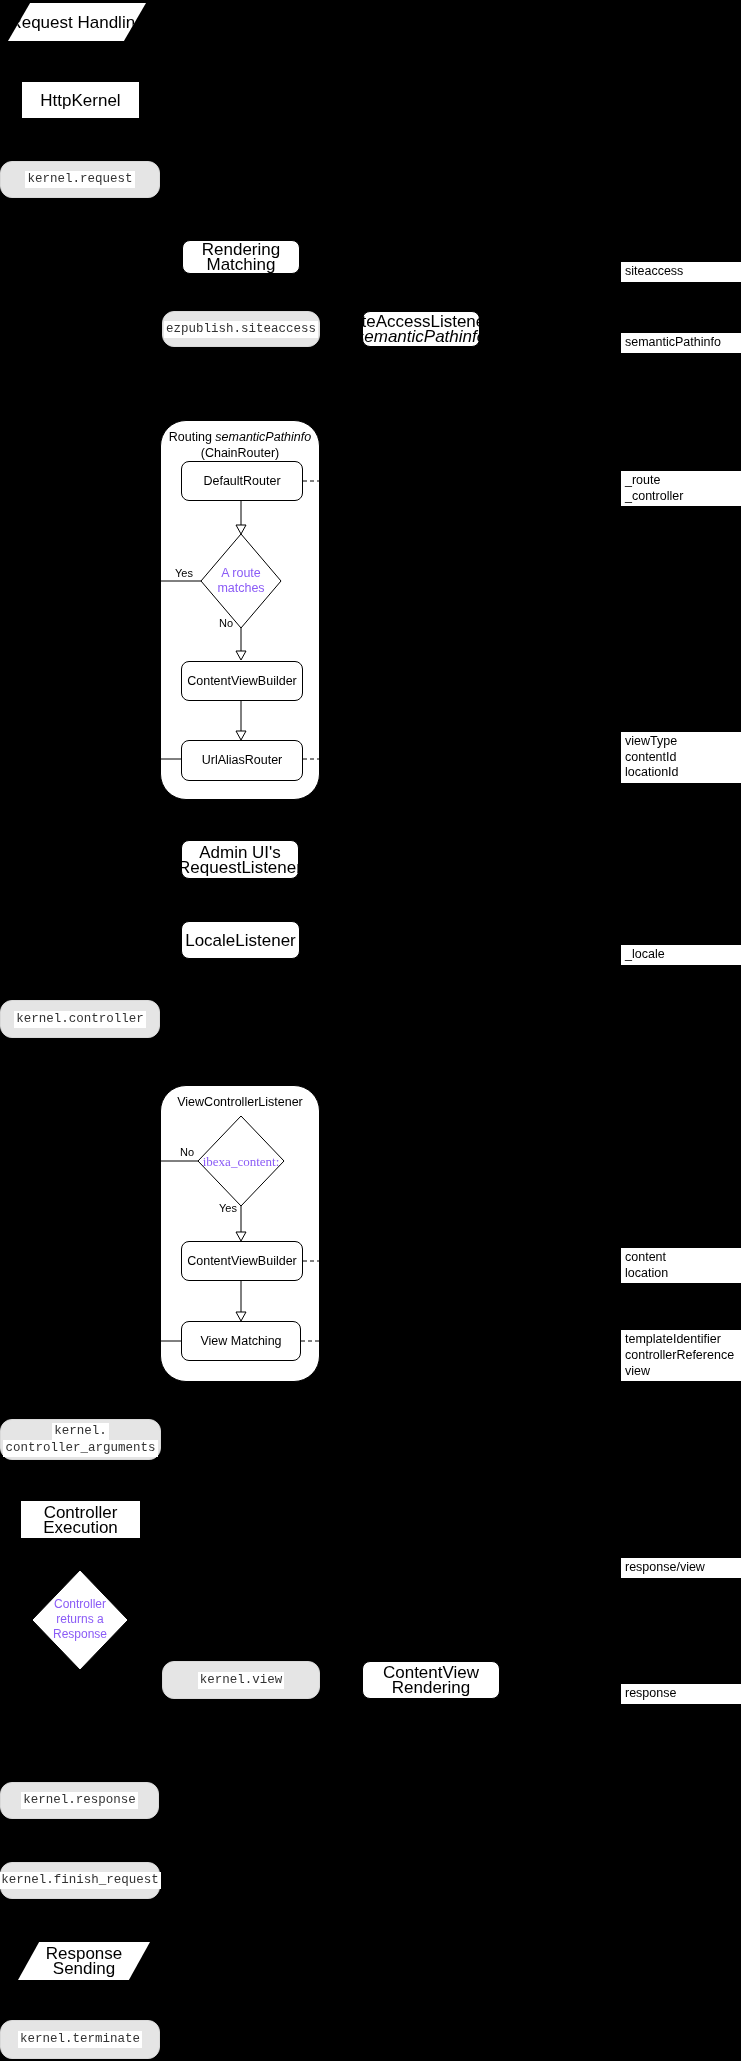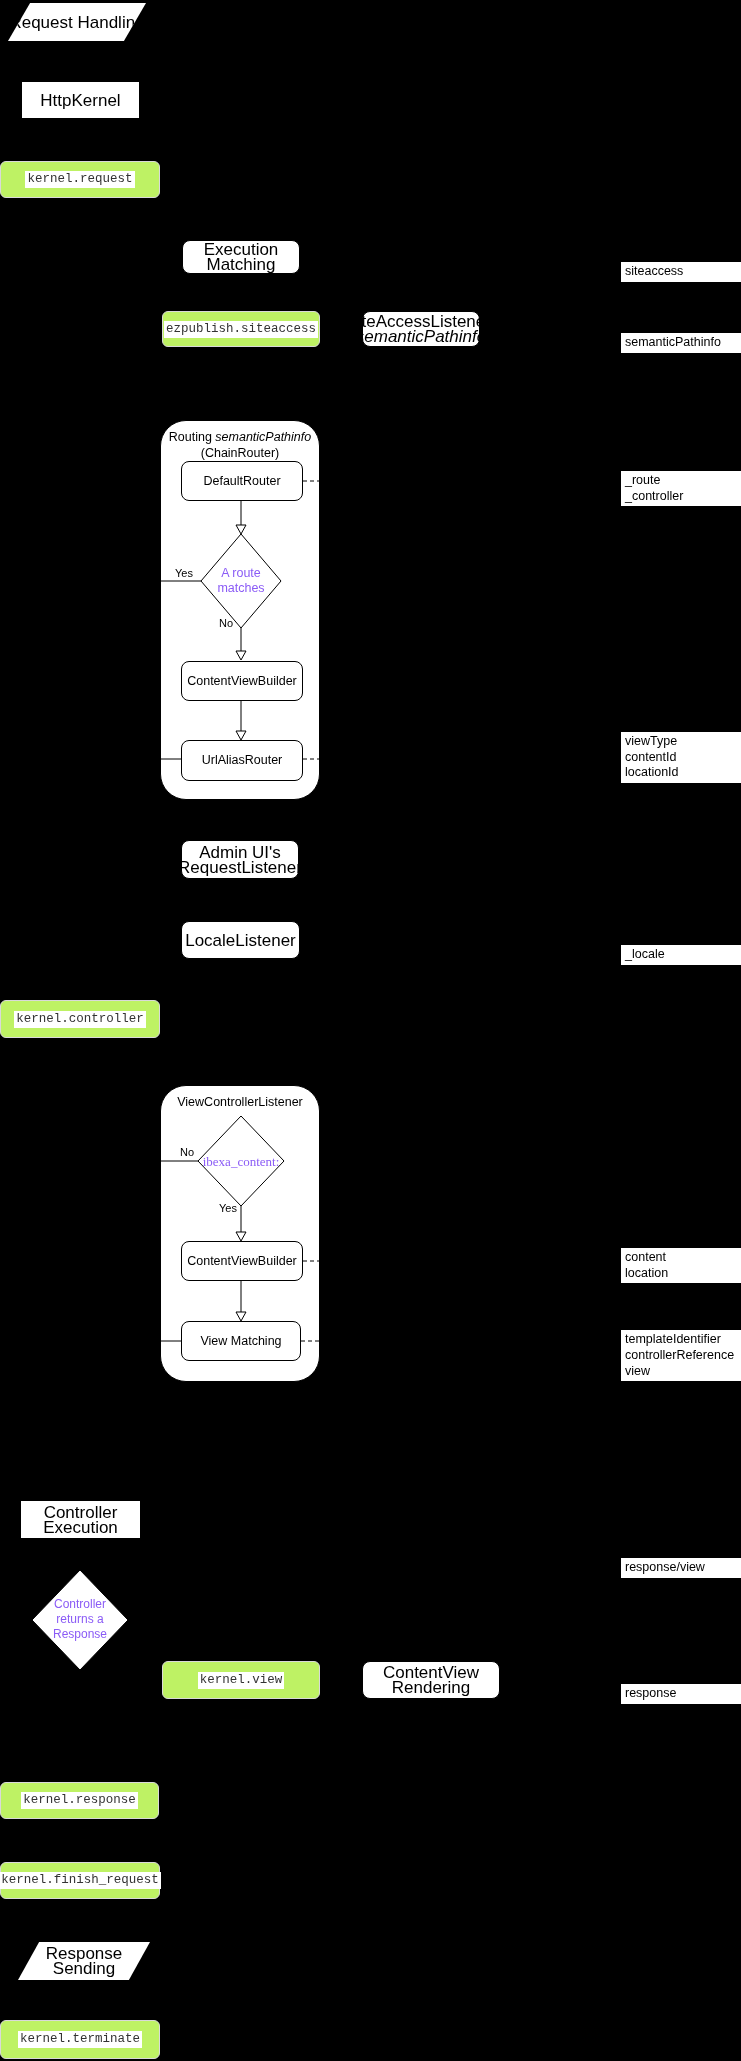--- a/index.html
+++ b/index.html
@@ -3,21 +3,21 @@
 <meta charset="utf-8">
 <style>
   html,body{margin:0;padding:0;background:#000;}
   #canvas{position:relative;width:741px;height:2061px;background:#000;overflow:hidden;
           font-family:"Liberation Sans",sans-serif;}
   .node{position:absolute;box-sizing:border-box;display:flex;flex-direction:column;
         align-items:center;justify-content:center;text-align:center;
         font-size:17px;line-height:15px;color:#000;}
   .white{background:#fff;border:1px solid #000;}
   .rounded{border-radius:8px;}
-  .event{background:#bef264;border:1px solid #d9d9d9;border-radius:6px;
+  .event{background:#e5e5e5;border:1px solid #d9d9d9;border-radius:12px;
          font-family:"Liberation Mono","DejaVu Sans Mono",monospace;
          font-size:12.5px;line-height:17px;color:#333;}
   .event span{background:#fff;padding:0 2px;white-space:nowrap;}
   .para{background:#fff;}
   .sidelabel{position:absolute;left:621px;width:120px;background:#fff;color:#000;
              font-size:12.5px;line-height:15.5px;padding:2px 0 2px 4px;box-sizing:border-box;
              text-align:left;}
   .container-box{position:absolute;background:#fff;border:1px solid #000;border-radius:26px;
                  box-sizing:border-box;}
   .ctitle{position:absolute;left:0;width:100%;text-align:center;font-size:12.5px;line-height:16px;color:#000;}
@@ -41,21 +41,21 @@
 
   <div class="node white" style="left:21px;top:81px;width:119px;height:38px;">
     <span>HttpKernel</span>
   </div>
 
   <div class="node event" style="left:0px;top:161px;width:160px;height:37px;">
     <span>kernel.request</span>
   </div>
 
   <div class="node white rounded" style="left:182px;top:240px;width:118px;height:34px;">
-    <span>Execution Matching</span>
+    <span>Rendering Matching</span>
   </div>
   <div class="sidelabel" style="top:262px;">
     <div>siteaccess</div>
   </div>
 
   <div class="node event" style="left:162px;top:311px;width:158px;height:36px;">
     <span>ezpublish.siteaccess</span>
   </div>
 
   <div class="node white rounded" style="left:362px;top:311px;width:118px;height:36px;">
@@ -165,20 +165,24 @@
     <div>location</div>
   </div>
   <div class="sidelabel" style="top:1330px;">
     <div>templateIdentifier</div>
     <div>controllerReference</div>
   </div>
   <div class="sidelabel" style="top:1363px;padding-top:1px;padding-bottom:1px;">
     <div>view</div>
   </div>
 
+  <div class="node event" style="left:0px;top:1419px;width:161px;height:41px;">
+    <span>kernel.</span>
+    <span>controller_arguments</span>
+  </div>
 
   <div class="node white" style="left:20px;top:1500px;width:121px;height:39px;">
     <span>Controller Execution</span>
   </div>
   <div class="sidelabel" style="top:1522px;margin-top:36px;">
     <div>response/view</div>
   </div>
 
   <svg class="svgabs" style="left:30px;top:1569px;" width="100" height="102" viewBox="0 0 100 102">
     <polygon points="50,1 98,51 50,101 2,51" fill="#fff" stroke="#000" stroke-width="1"></polygon>

